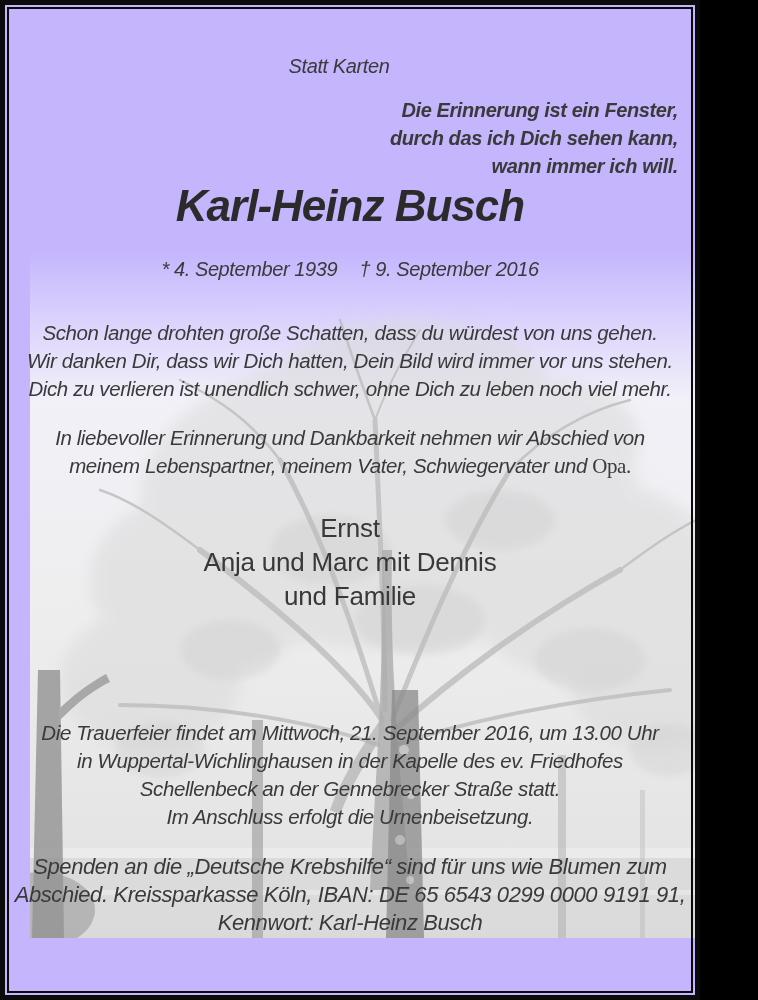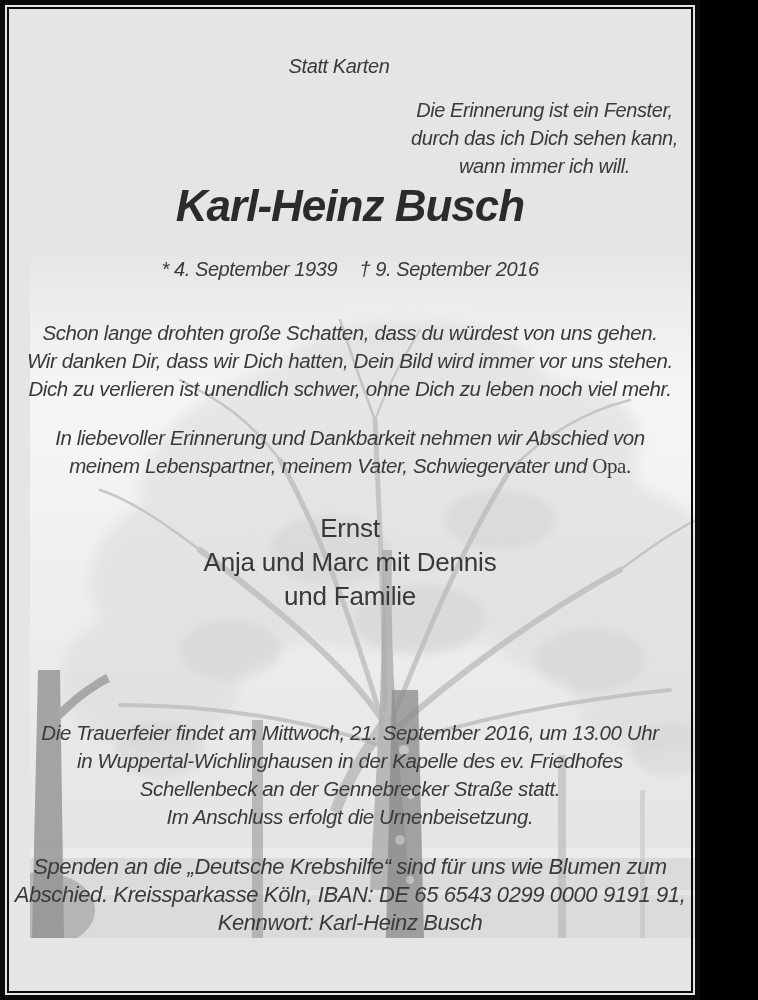--- a/index.html
+++ b/index.html
@@ -1,29 +1,29 @@
 <!DOCTYPE html>
 <html><head>
 <meta charset="utf-8">
 <style>
   html,body{margin:0;padding:0;background:#000;}
   .page{
     position:relative;
     width:700px;height:1000px;
-    background:#e5e5e5;
+    background:#c4b5fd;
     overflow:hidden;
     font-family:"Liberation Sans","DejaVu Sans",sans-serif;
     color:#3a3a3a;
   }
   .frame-outer{position:absolute;inset:0;border:5px solid #0b0b0b;pointer-events:none;z-index:5;}
   .frame-inner{position:absolute;inset:7px;border:2px solid #0b0b0b;pointer-events:none;z-index:5;}
   .photo{position:absolute;left:30px;top:250px;width:700px;height:688px;z-index:1;}
   .txt{position:absolute;left:14px;right:14px;z-index:3;text-align:center;font-style:italic;letter-spacing:-0.4px;}
   .pre-header{top:55px;font-size:20px;transform:translateX(-11px);}
-  .epigraph{top:96px;left:auto;right:22px;font-size:20px;line-height:28px;}
+  .epigraph{top:96px;left:auto;right:22px;text-align:right;font-size:20px;line-height:28px;font-weight:bold;}
   .name{top:180px;font-size:44px;line-height:52px;font-weight:bold;color:#2b2b2b;letter-spacing:-1px;}
   .dates{top:258px;font-size:20px;}
   .dates .birth{margin-right:17px;}
   .dates .death{}
   .poem{top:319px;font-size:20.5px;line-height:28px;}
   .farewell{top:424px;font-size:20.5px;line-height:28px;}
   .farewell .upright{font-style:normal;font-size:21px;font-family:Liberation Serif, serif;}
   .mourners{top:511px;font-size:26px;line-height:34px;font-style:normal;letter-spacing:-0.2px;color:#383838;}
   .address{top:644px;font-size:20.5px;line-height:29px;}
   .service{top:719px;font-size:20.5px;line-height:28px;}

